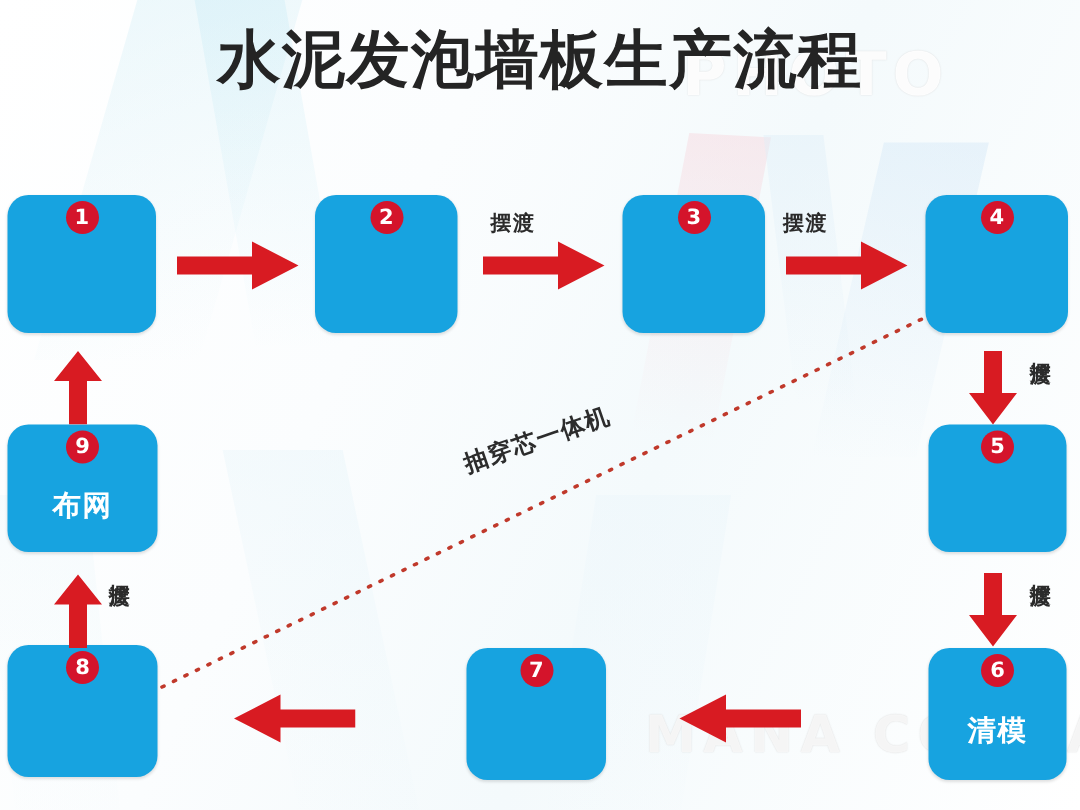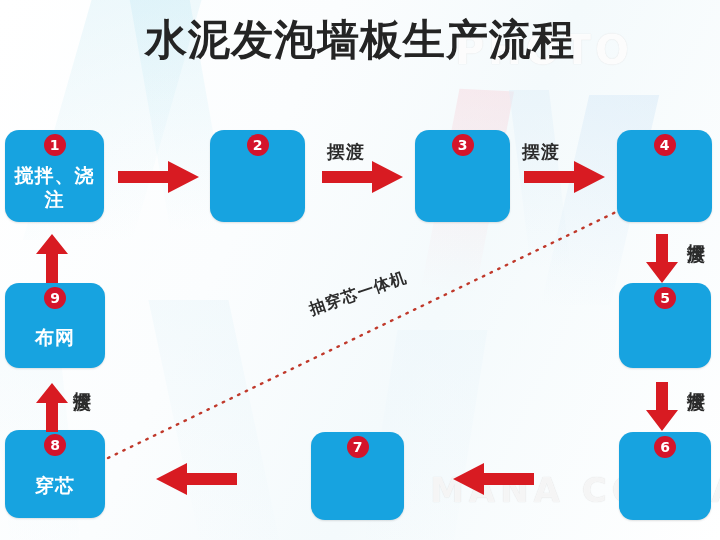--- a/index.html
+++ b/index.html
@@ -154,21 +154,21 @@
   }
   
   .arrow {
     position: absolute;
   }
   .arrow svg { display: block; }
   
   .edge-label {
     position: absolute;
     color: #2b2b2b;
-    font-size: 18px;
+    font-size: 14px;
     font-weight: bold;
     letter-spacing: 1px;
     font-family: "DejaVu Sans", "Liberation Sans", sans-serif;
     white-space: nowrap;
   }
   .edge-label.vertical {
     writing-mode: vertical-rl;
     letter-spacing: 0px;
     white-space: normal;
   }
@@ -216,43 +216,42 @@
   <div id="title">水泥发泡墙板生产流程</div>
 
   <svg id="dotted-link">
     <line x1="108" y1="458" x2="616" y2="212" stroke="#c0392b" stroke-width="2.4" stroke-linecap="round" stroke-dasharray="1.5 7"></line>
   </svg>
   <div id="dotted-label">抽穿芯一体机</div>
 
   <div id="layer-nodes">
       <div class="node" style="left: 5px; top: 130px; width: 99px; height: 92px; background: rgb(23, 163, 224);">
         <div class="badge" style="background: rgb(212, 20, 43);">1</div>
-        <div class="node-label">搅拌、浇注</div>
       </div>
       <div class="node" style="left: 210px; top: 130px; width: 95px; height: 92px; background: rgb(23, 163, 224);">
         <div class="badge" style="background: rgb(212, 20, 43);">2</div>
       </div>
       <div class="node" style="left: 415px; top: 130px; width: 95px; height: 92px; background: rgb(23, 163, 224);">
         <div class="badge" style="background: rgb(212, 20, 43);">3</div>
       </div>
       <div class="node" style="left: 617px; top: 130px; width: 95px; height: 92px; background: rgb(23, 163, 224);">
         <div class="badge" style="background: rgb(212, 20, 43);">4</div>
       </div>
       <div class="node" style="left: 619px; top: 283px; width: 92px; height: 85px; background: rgb(23, 163, 224);">
         <div class="badge" style="background: rgb(212, 20, 43);">5</div>
       </div>
       <div class="node" style="left: 619px; top: 432px; width: 92px; height: 88px; background: rgb(23, 163, 224);">
         <div class="badge" style="background: rgb(212, 20, 43);">6</div>
+        <div class="node-label">清模</div>
       </div>
       <div class="node" style="left: 311px; top: 432px; width: 93px; height: 88px; background: rgb(23, 163, 224);">
         <div class="badge" style="background: rgb(212, 20, 43);">7</div>
       </div>
       <div class="node" style="left: 5px; top: 430px; width: 100px; height: 88px; background: rgb(23, 163, 224);">
         <div class="badge" style="background: rgb(212, 20, 43);">8</div>
-        <div class="node-label">穿芯</div>
       </div>
       <div class="node" style="left: 5px; top: 283px; width: 100px; height: 85px; background: rgb(23, 163, 224);">
         <div class="badge" style="background: rgb(212, 20, 43);">9</div>
         <div class="node-label">布网</div>
       </div>
     </div>
   <div id="layer-arrows">
       <div class="arrow" style="left: 118px; top: 160px;">
         <svg width="82" height="34" viewBox="0 0 82 34">
           <path d="M0 11 L50 11 L50 1 L81 17 L50 33 L50 23 L0 23 Z" fill="#d81b22"></path>

